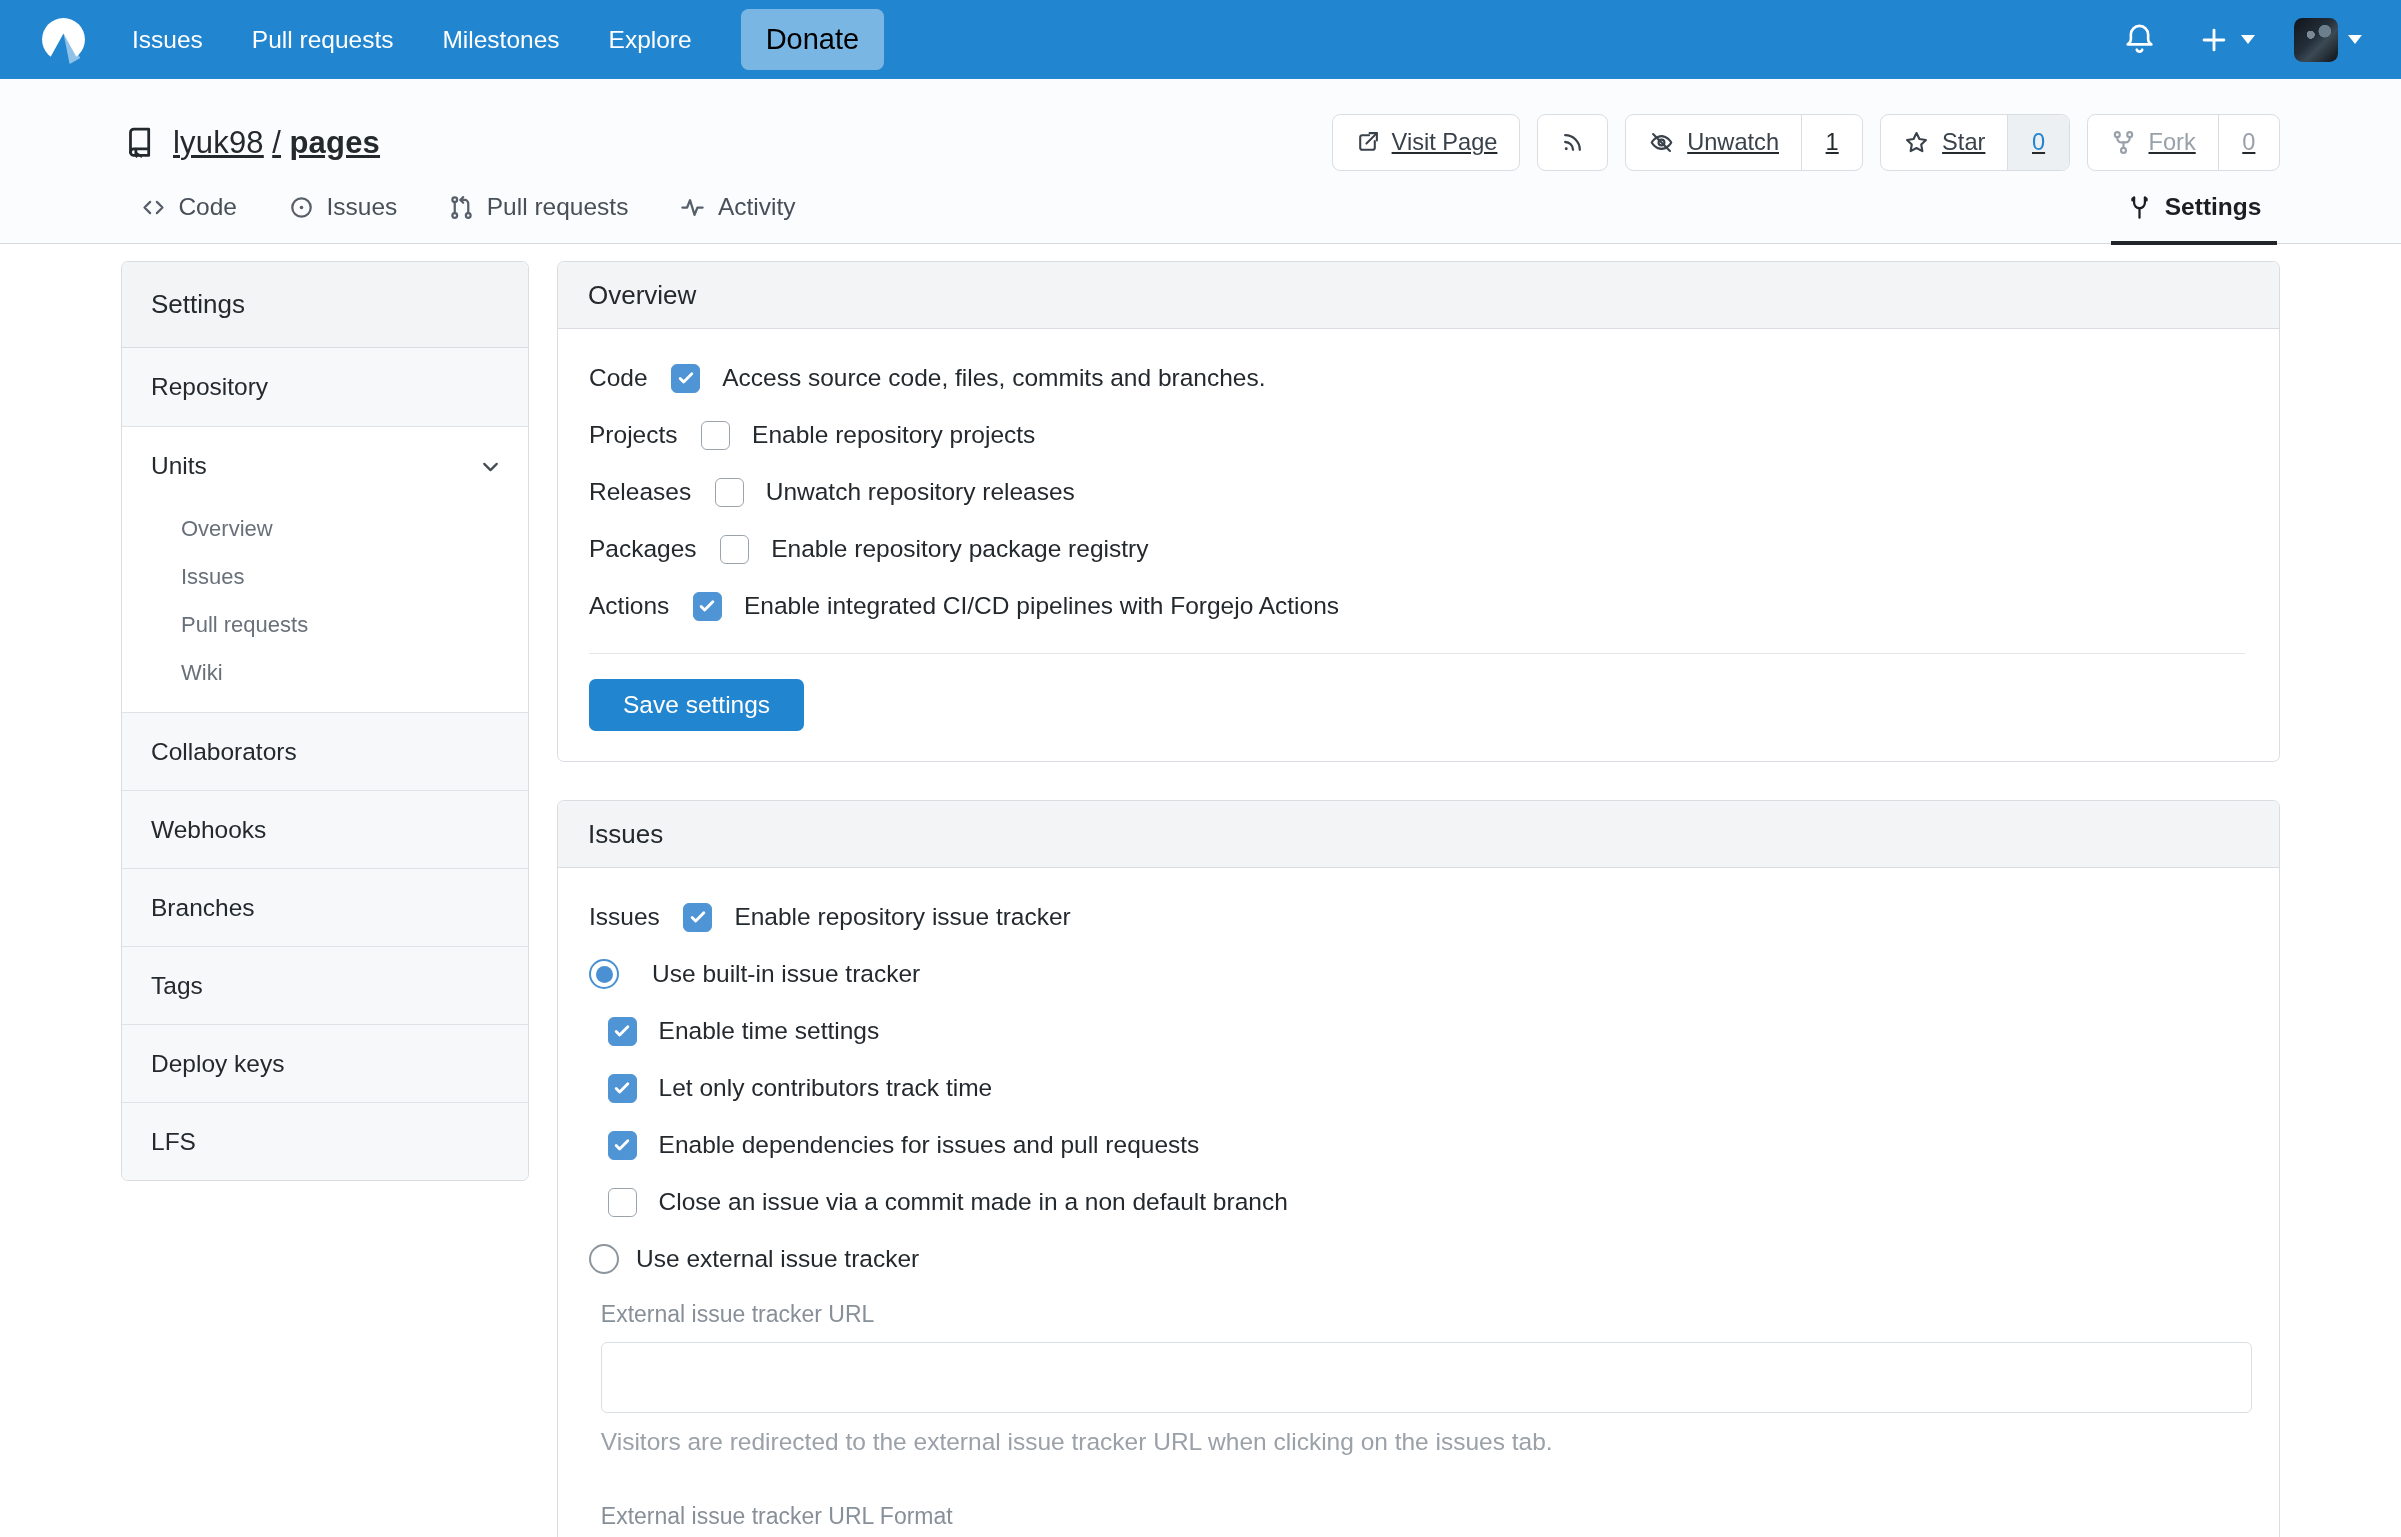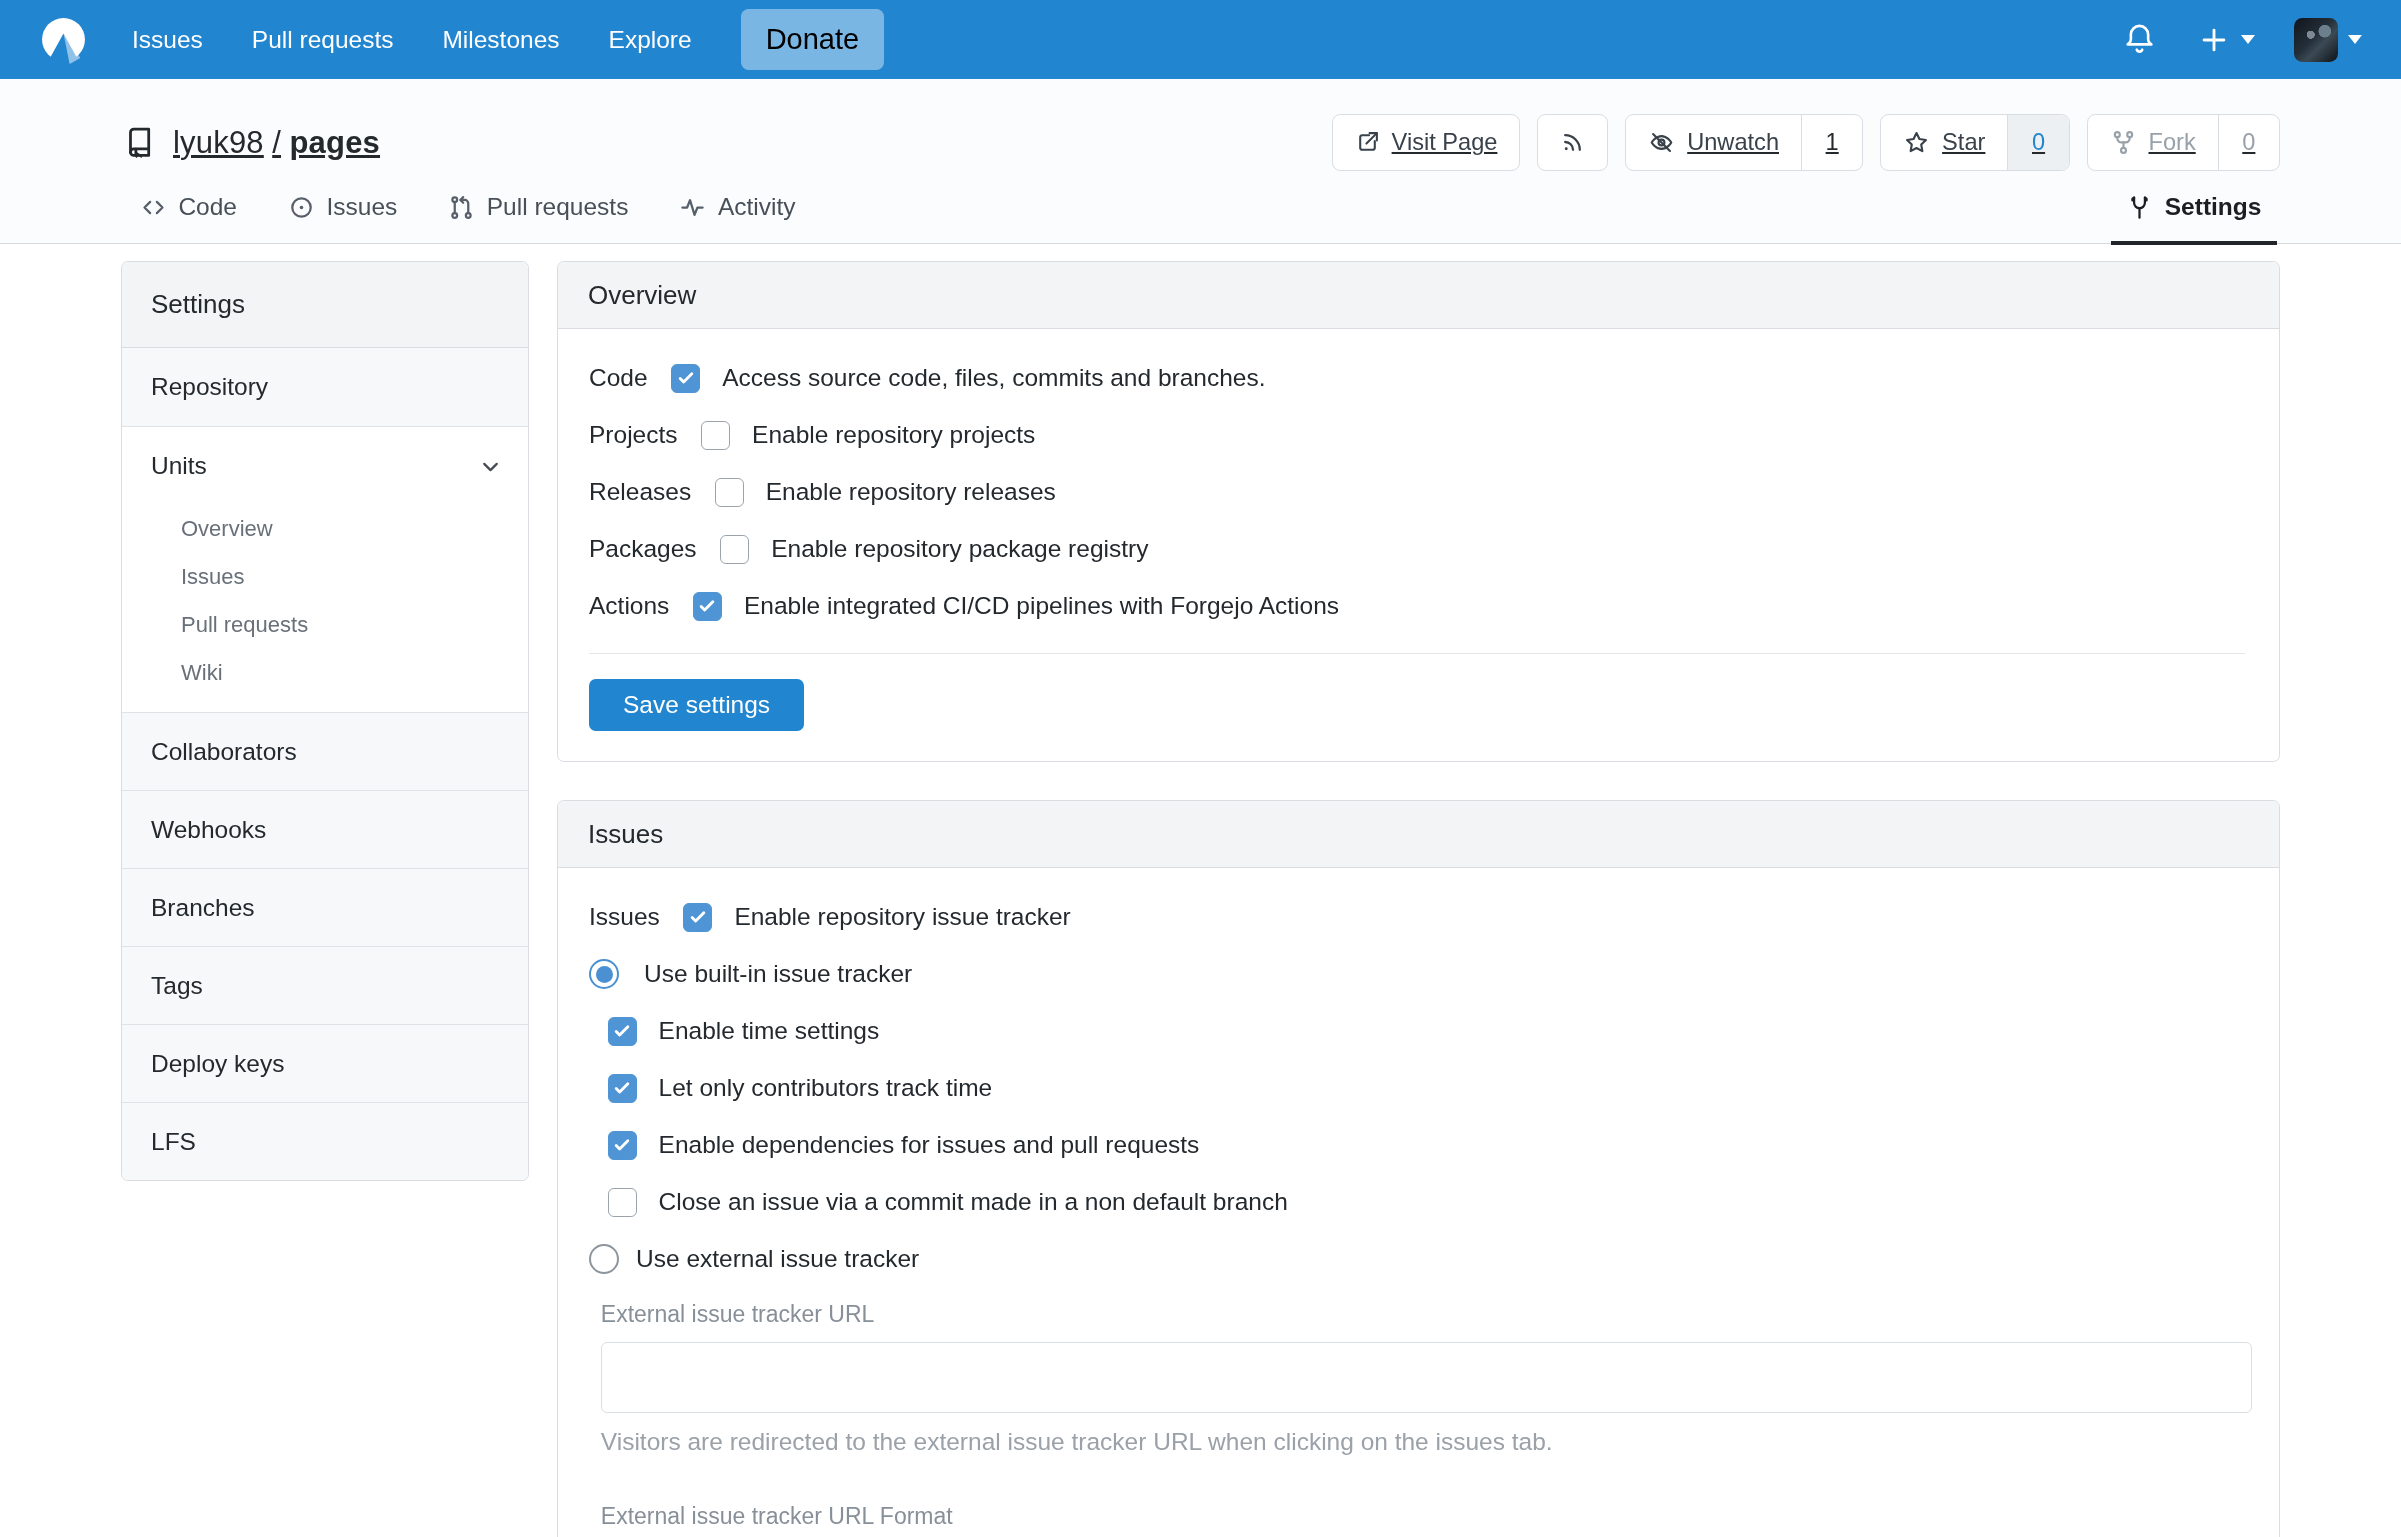--- a/index.html
+++ b/index.html
@@ -351,21 +351,21 @@
               
             </span>
             <span class="txt">Enable repository projects</span>
           </div>
 
           <div class="row">
             <span class="lbl">Releases</span>
             <span class="cb">
               
             </span>
-            <span class="txt">Enable repository releases</span>
+            <span class="txt">Unwatch repository releases</span>
           </div>
 
           <div class="row">
             <span class="lbl">Packages</span>
             <span class="cb">
               
             </span>
             <span class="txt">Enable repository package registry</span>
           </div>
 
@@ -395,21 +395,21 @@
                   <path d="m5 12.5 4.2 4.3L19 7"></path>
                 </svg>
             </span>
             <span class="txt">Enable repository issue tracker</span>
           </div>
 
           <div class="row">
             <span class="radio selected">
                 <span class="dot"></span>
               </span>
-            <span class="txt" style="margin-left:25px">Use built-in issue tracker</span>
+            <span class="txt" style="margin-left:33px">Use built-in issue tracker</span>
           </div>
 
           <div class="row indent-1">
             <span class="cb checked">
               <svg width="20" height="20" viewBox="0 0 24 24" fill="none" stroke="#fff" stroke-width="3.4" stroke-linecap="round" stroke-linejoin="round">
                   <path d="m5 12.5 4.2 4.3L19 7"></path>
                 </svg>
             </span>
             <span class="txt">Enable time settings</span>
           </div>

